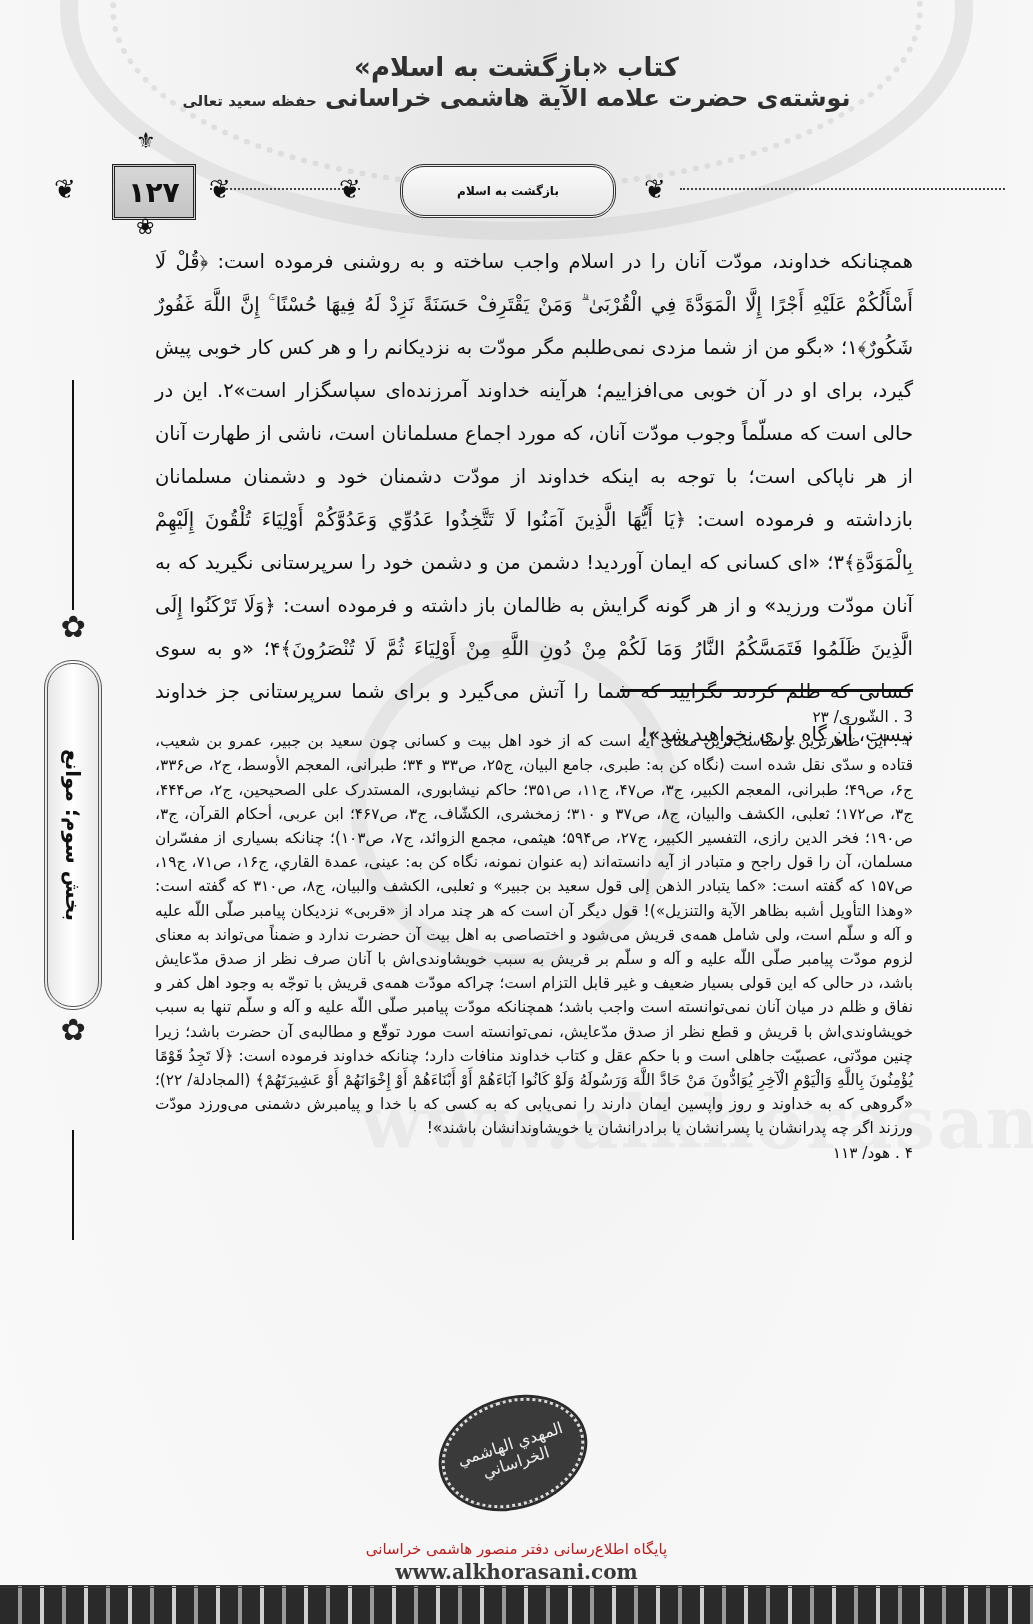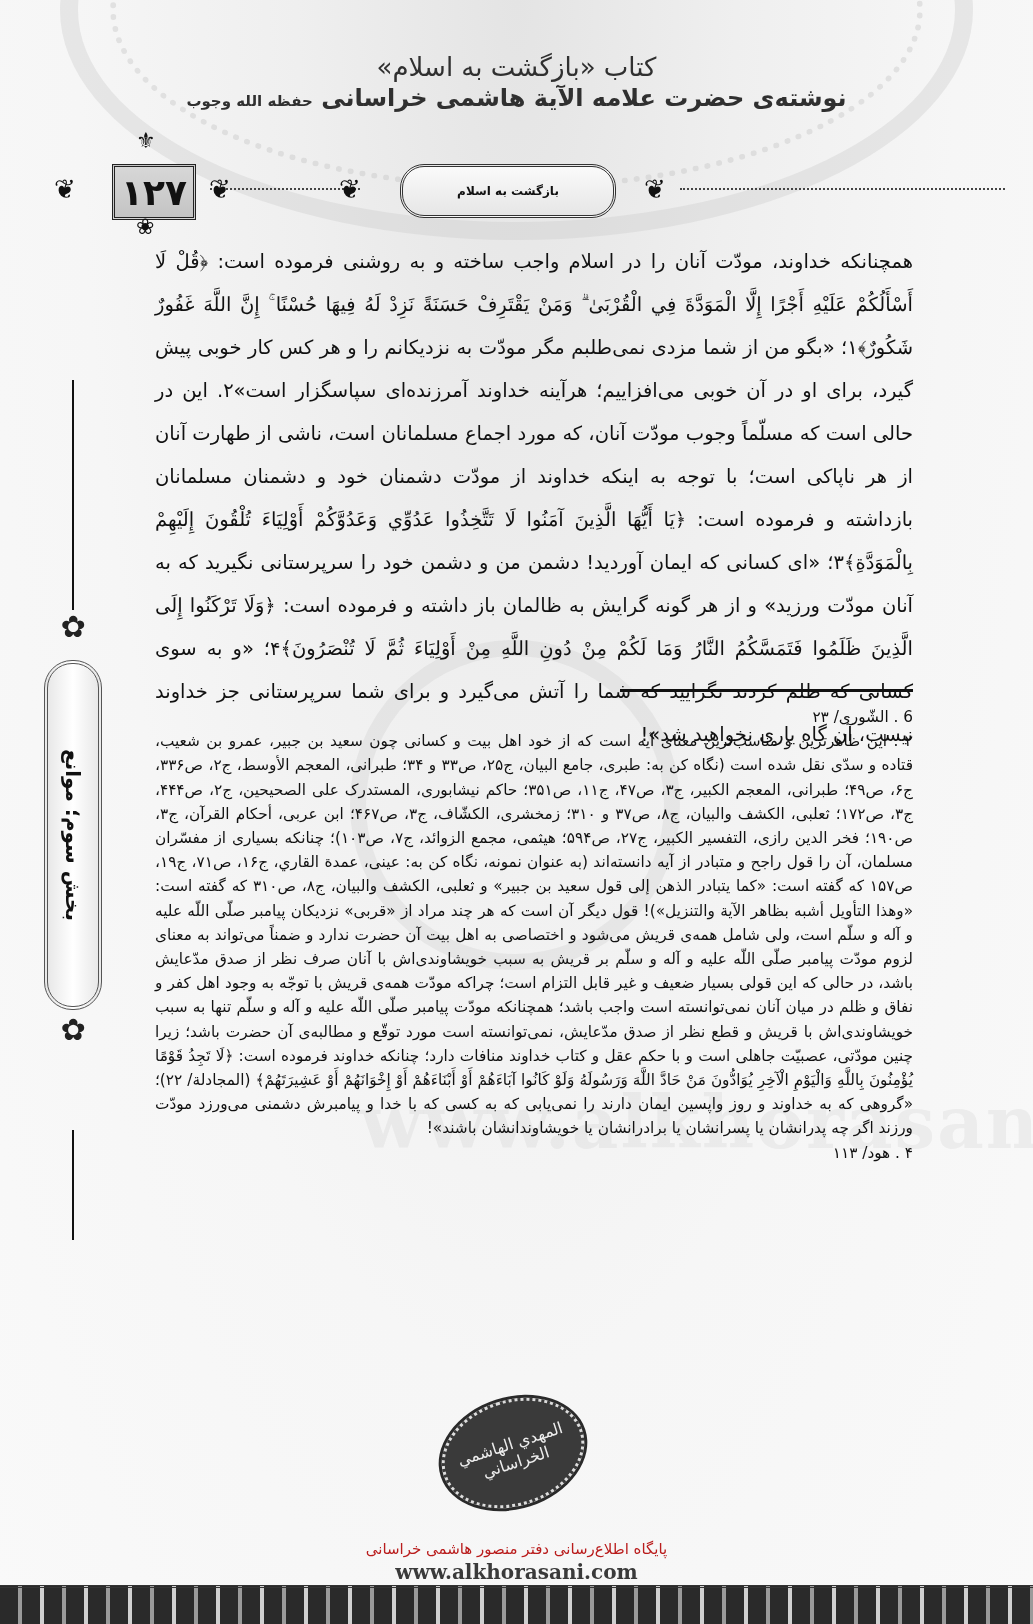--- a/index.html
+++ b/index.html
@@ -13,38 +13,38 @@
     border-radius: 50%; border: 18px solid rgba(200,200,200,0.35);
     box-sizing: border-box; pointer-events: none;
   }
   .arch2 {
     position: absolute; left: 110px; top: -170px; width: 813px; height: 360px;
     border-radius: 50%; border: 6px dotted rgba(190,190,190,0.35);
     box-sizing: border-box; pointer-events: none;
   }
   .book-title {
     position: absolute; top: 52px; left: 0; width: 100%; text-align: center; direction: rtl;
-    font-size: 26px; font-weight: normal; color: #303030;
+    font-size: 26px; font-weight: bold; color: #303030;
   }
   .book-author {
     position: absolute; top: 84px; left: 0; width: 100%; text-align: center; direction: rtl;
     font-size: 24px; font-weight: bold; color: #303030;
   }
   .book-author .honorific { font-size: 15px; }
 
   
   .header-band { position: absolute; top: 150px; left: 30px; width: 975px; height: 80px; }
   .dotline { position: absolute; top: 38px; height: 0; border-top: 2px dotted #444; }
   .dl1 { left: 180px; width: 150px; }
   .dl2 { left: 650px; width: 325px; }
   .page-num-box {
     position: absolute; left: 82px; top: 14px; width: 78px; height: 50px;
     background: linear-gradient(#d7d7d7, #c4c4c4); border: 3px double #222;
     display: flex; align-items: center; justify-content: center;
-    font-size: 36px; font-weight: bold; color: #111;
+    font-size: 28px; font-weight: bold; color: #111;
   }
   .orn {
     position: absolute; top: 22px; width: 50px; height: 34px;
     display: flex; align-items: center; justify-content: center;
     font-size: 26px; color: #111; line-height: 1;
   }
   .orn-l1 { left: 10px; } .orn-l2 { left: 165px; }
   .orn-c1 { left: 295px; } .orn-c2 { left: 600px; }
   .orn-top { position: absolute; left: 106px; top: -22px; font-size: 22px; color: #111; }
   .orn-bot { position: absolute; left: 106px; top: 64px; font-size: 22px; color: #111; }
@@ -129,21 +129,21 @@
 <body>
 
 <div class="arch"></div>
 <div class="arch2"></div>
 <div class="wm-seal"></div>
 <div class="wm-url">www.alkhorasani.com</div>
 
 <div class="book-title">کتاب «بازگشت به اسلام»</div>
 <div class="book-author">
   <span>نوشته‌ی حضرت علامه الآیة هاشمی خراسانی</span>
-  <span class="honorific">حفظه الله وجوب</span>
+  <span class="honorific">حفظه سعید تعالی</span>
 </div>
 
 <div class="header-band">
   <div class="dotline dl1"></div>
   <div class="dotline dl2"></div>
   <span class="orn orn-l1">❦</span>
   <span class="orn-top">⚜</span>
   <div class="page-num-box">۱۲۷</div>
   <span class="orn-bot">❀</span>
   <span class="orn orn-l2">❦</span>
@@ -161,21 +161,21 @@
 <div class="side-line sl-bot"></div>
 
 <div class="main-body">
   <p>
     <span>همچنانکه خداوند، مودّت آنان را در اسلام واجب ساخته و به روشنی فرموده است: </span><span class="quran">﴿قُلْ لَا أَسْأَلُكُمْ عَلَيْهِ أَجْرًا إِلَّا الْمَوَدَّةَ فِي الْقُرْبَىٰ ۗ وَمَنْ يَقْتَرِفْ حَسَنَةً نَزِدْ لَهُ فِيهَا حُسْنًا ۚ إِنَّ اللَّهَ غَفُورٌ شَكُورٌ﴾</span><span>۱؛ «بگو من از شما مزدی نمی‌طلبم مگر مودّت به نزدیکانم را و هر کس کار خوبی پیش گیرد، برای او در آن خوبی می‌افزاییم؛ هرآینه خداوند آمرزنده‌ای سپاسگزار است»۲. این در حالی است که مسلّماً وجوب مودّت آنان، که مورد اجماع مسلمانان است، ناشی از طهارت آنان از هر ناپاکی است؛ با توجه به اینکه خداوند از مودّت دشمنان خود و دشمنان مسلمانان بازداشته و فرموده است: </span><span class="quran">﴿يَا أَيُّهَا الَّذِينَ آمَنُوا لَا تَتَّخِذُوا عَدُوِّي وَعَدُوَّكُمْ أَوْلِيَاءَ تُلْقُونَ إِلَيْهِمْ بِالْمَوَدَّةِ﴾</span><span>۳؛ «ای کسانی که ایمان آوردید! دشمن من و دشمن خود را سرپرستانی نگیرید که به آنان مودّت ورزید» و از هر گونه گرایش به ظالمان باز داشته و فرموده است: </span><span class="quran">﴿وَلَا تَرْكَنُوا إِلَى الَّذِينَ ظَلَمُوا فَتَمَسَّكُمُ النَّارُ وَمَا لَكُمْ مِنْ دُونِ اللَّهِ مِنْ أَوْلِيَاءَ ثُمَّ لَا تُنْصَرُونَ﴾</span><span>۴؛ «و به سوی کسانی که ظلم کردند نگرایید که شما را آتش می‌گیرد و برای شما سرپرستانی جز خداوند نیست، آن گاه یاری نخواهید شد»!</span>
   </p>
 </div>
 
 <div class="footnote-rule"></div>
 <div class="footnotes">
-  <p>6 . الشّوری/ ۲۳</p>
+  <p>3 . الشّوری/ ۲۳</p>
   <p>۲ . این ظاهرترین و مناسب‌ترین معنای آیه است که از خود اهل بیت و کسانی چون سعید بن جبیر، عمرو بن شعیب، قتاده و سدّی نقل شده است (نگاه کن به: طبری، جامع البیان، ج۲۵، ص۳۳ و ۳۴؛ طبرانی، المعجم الأوسط، ج۲، ص۳۳۶، ج۶، ص۴۹؛ طبرانی، المعجم الکبیر، ج۳، ص۴۷، ج۱۱، ص۳۵۱؛ حاکم نیشابوری، المستدرک علی الصحیحین، ج۲، ص۴۴۴، ج۳، ص۱۷۲؛ ثعلبی، الکشف والبیان، ج۸، ص۳۷ و ۳۱۰؛ زمخشری، الکشّاف، ج۳، ص۴۶۷؛ ابن عربی، أحکام القرآن، ج۳، ص۱۹۰؛ فخر الدین رازی، التفسیر الکبیر، ج۲۷، ص۵۹۴؛ هیثمی، مجمع الزوائد، ج۷، ص۱۰۳)؛ چنانکه بسیاری از مفسّران مسلمان، آن را قول راجح و متبادر از آیه دانسته‌اند (به عنوان نمونه، نگاه کن به: عینی، عمدة القاري، ج۱۶، ص۷۱، ج۱۹، ص۱۵۷ که گفته است: «کما یتبادر الذهن إلی قول سعید بن جبیر» و ثعلبی، الکشف والبیان، ج۸، ص۳۱۰ که گفته است: «وهذا التأویل أشبه بظاهر الآیة والتنزیل»)! قول دیگر آن است که هر چند مراد از «قربی» نزدیکان پیامبر صلّی اللّه علیه و آله و سلّم است، ولی شامل همه‌ی قریش می‌شود و اختصاصی به اهل بیت آن حضرت ندارد و ضمناً می‌تواند به معنای لزوم مودّت پیامبر صلّی اللّه علیه و آله و سلّم بر قریش به سبب خویشاوندی‌اش با آنان صرف نظر از صدق مدّعایش باشد، در حالی که این قولی بسیار ضعیف و غیر قابل التزام است؛ چراکه مودّت همه‌ی قریش با توجّه به وجود اهل کفر و نفاق و ظلم در میان آنان نمی‌توانسته است واجب باشد؛ همچنانکه مودّت پیامبر صلّی اللّه علیه و آله و سلّم تنها به سبب خویشاوندی‌اش با قریش و قطع نظر از صدق مدّعایش، نمی‌توانسته است مورد توقّع و مطالبه‌ی آن حضرت باشد؛ زیرا چنین مودّتی، عصبیّت جاهلی است و با حکم عقل و کتاب خداوند منافات دارد؛ چنانکه خداوند فرموده است: ﴿لَا تَجِدُ قَوْمًا يُؤْمِنُونَ بِاللَّهِ وَالْيَوْمِ الْآخِرِ يُوَادُّونَ مَنْ حَادَّ اللَّهَ وَرَسُولَهُ وَلَوْ كَانُوا آبَاءَهُمْ أَوْ أَبْنَاءَهُمْ أَوْ إِخْوَانَهُمْ أَوْ عَشِيرَتَهُمْ﴾ (المجادلة/ ۲۲)؛ «گروهی که به خداوند و روز واپسین ایمان دارند را نمی‌یابی که به کسی که با خدا و پیامبرش دشمنی می‌ورزد مودّت ورزند اگر چه پدرانشان یا پسرانشان یا برادرانشان یا خویشاوندانشان باشند»!</p>
   <p>۴ . هود/ ۱۱۳</p>
 </div>
 
 <div class="logo-seal">
   <span>المهدي الهاشمي الخراساني</span>
 </div>
 <div class="site-caption">پایگاه اطلاع‌رسانی دفتر منصور هاشمی خراسانی</div>
 <div class="site-url">www.alkhorasani.com</div>
 <div class="bottom-border"></div>

